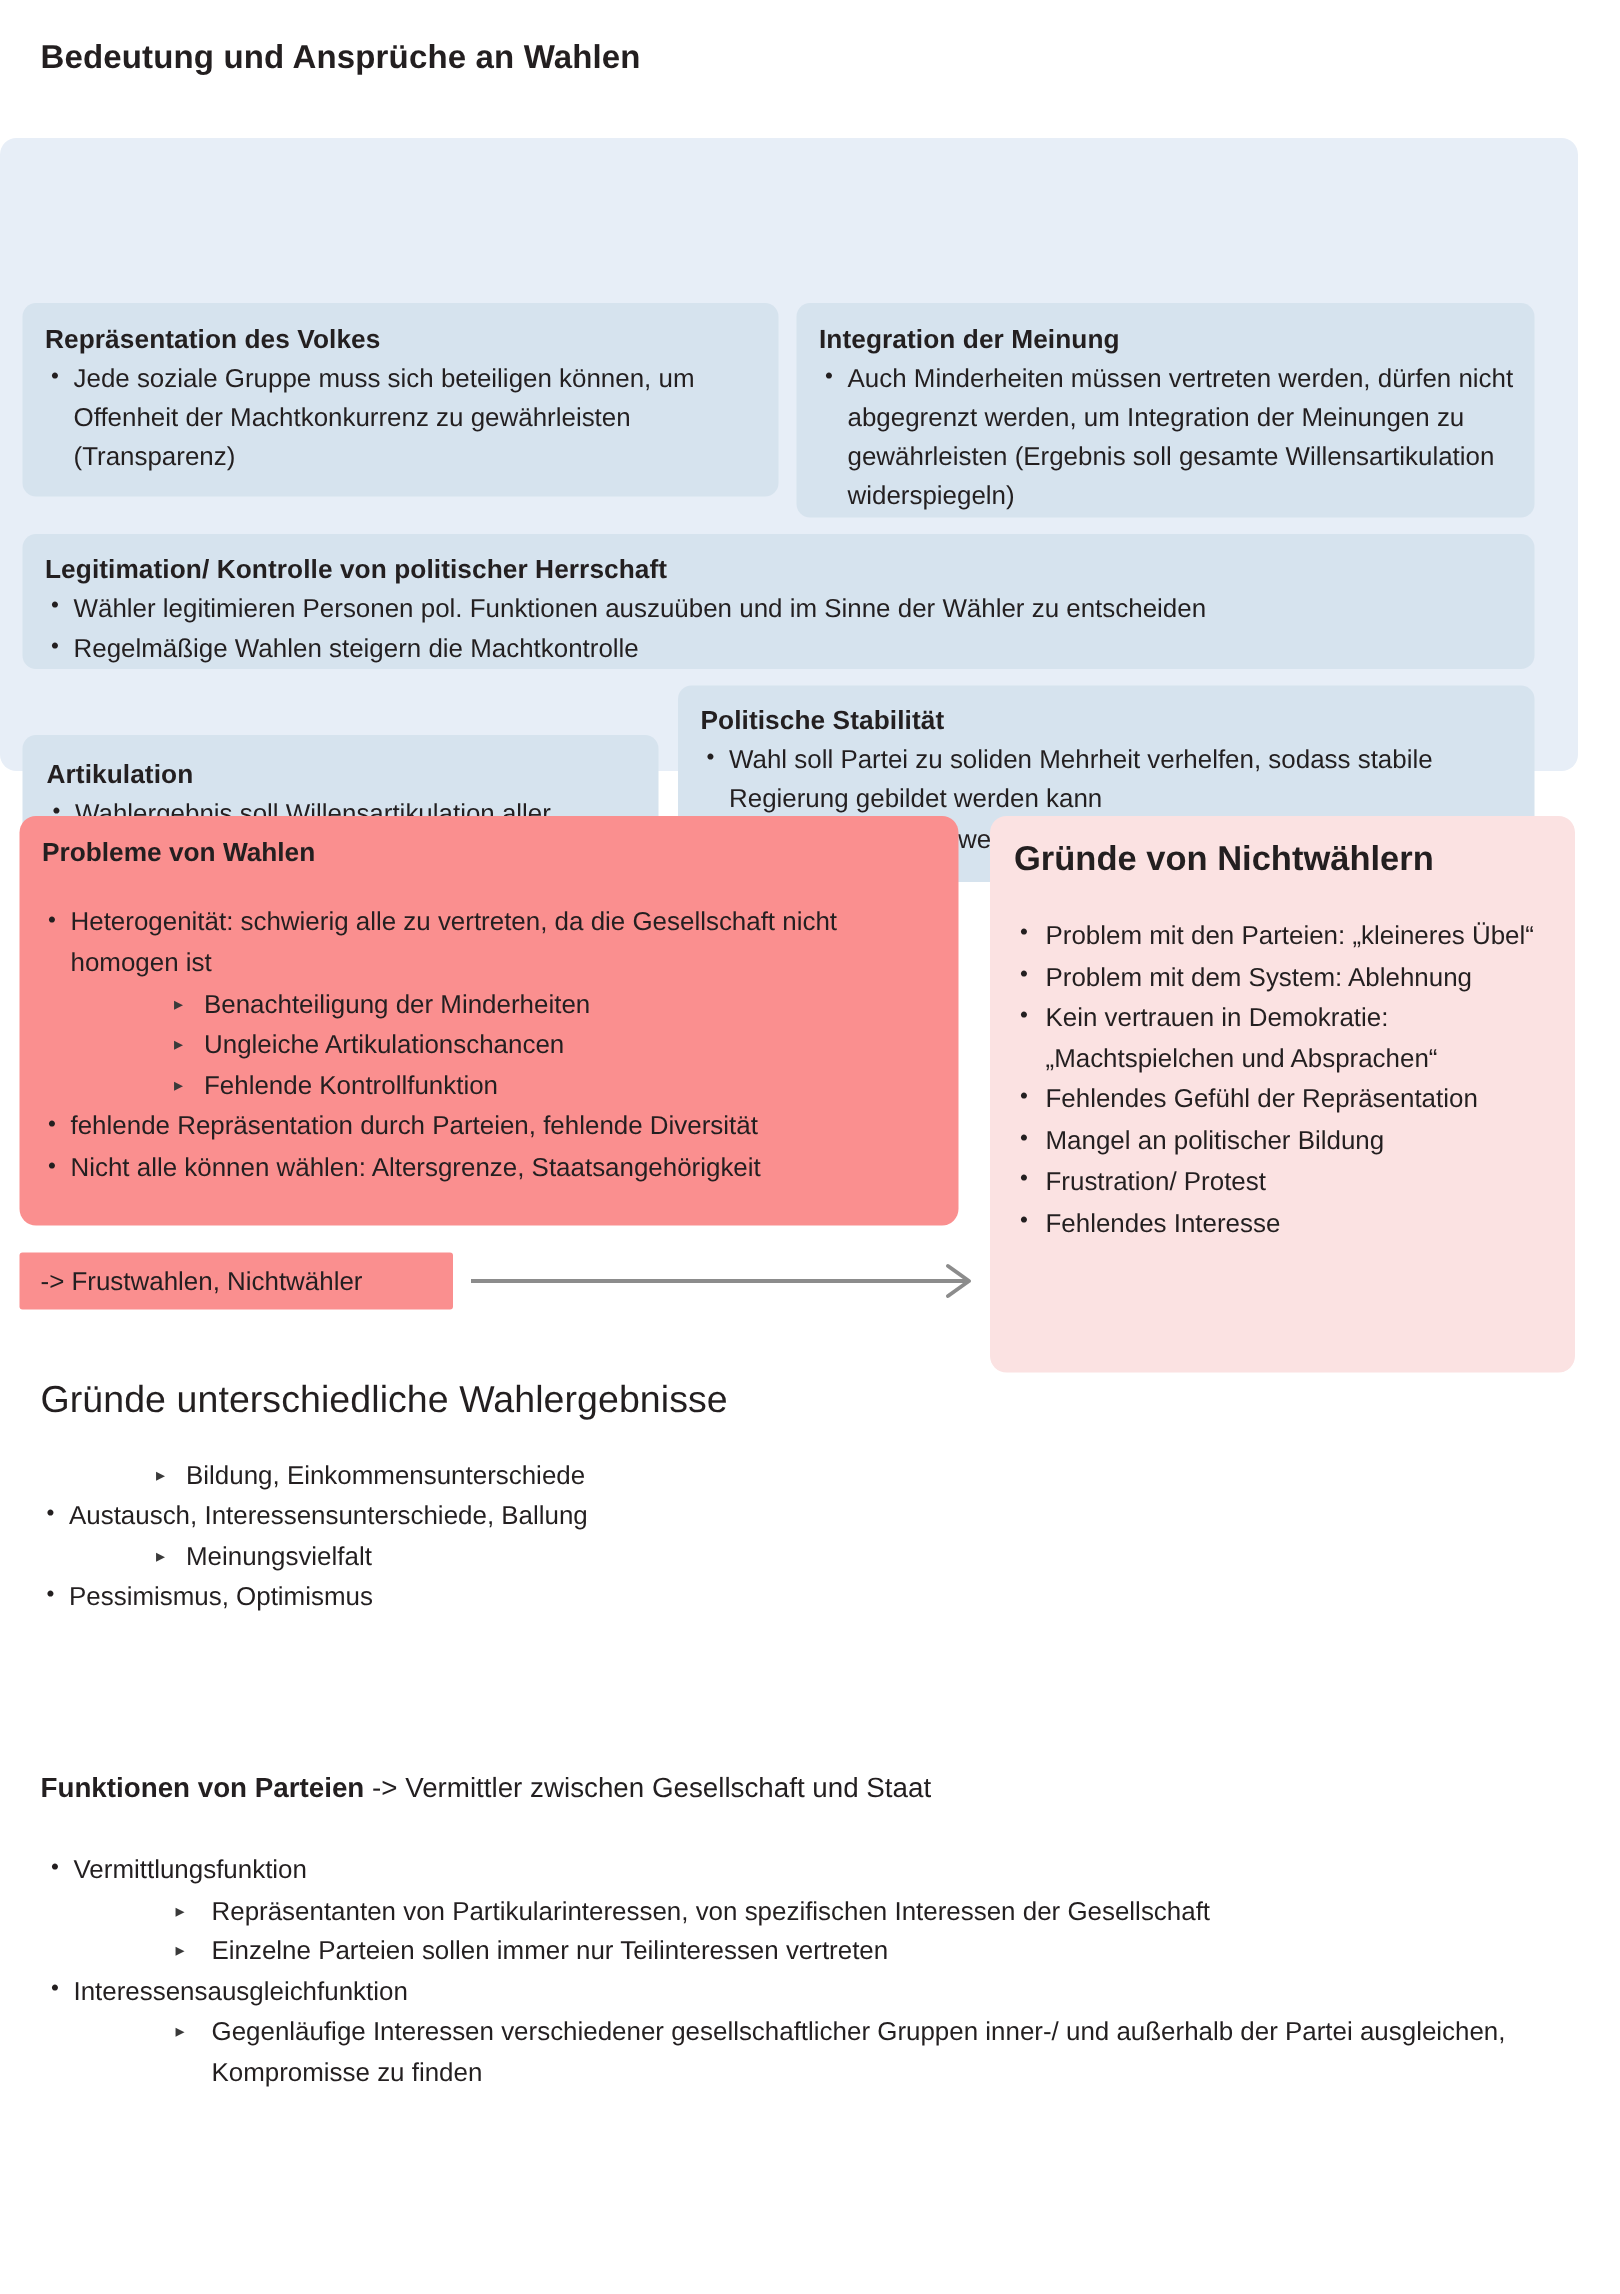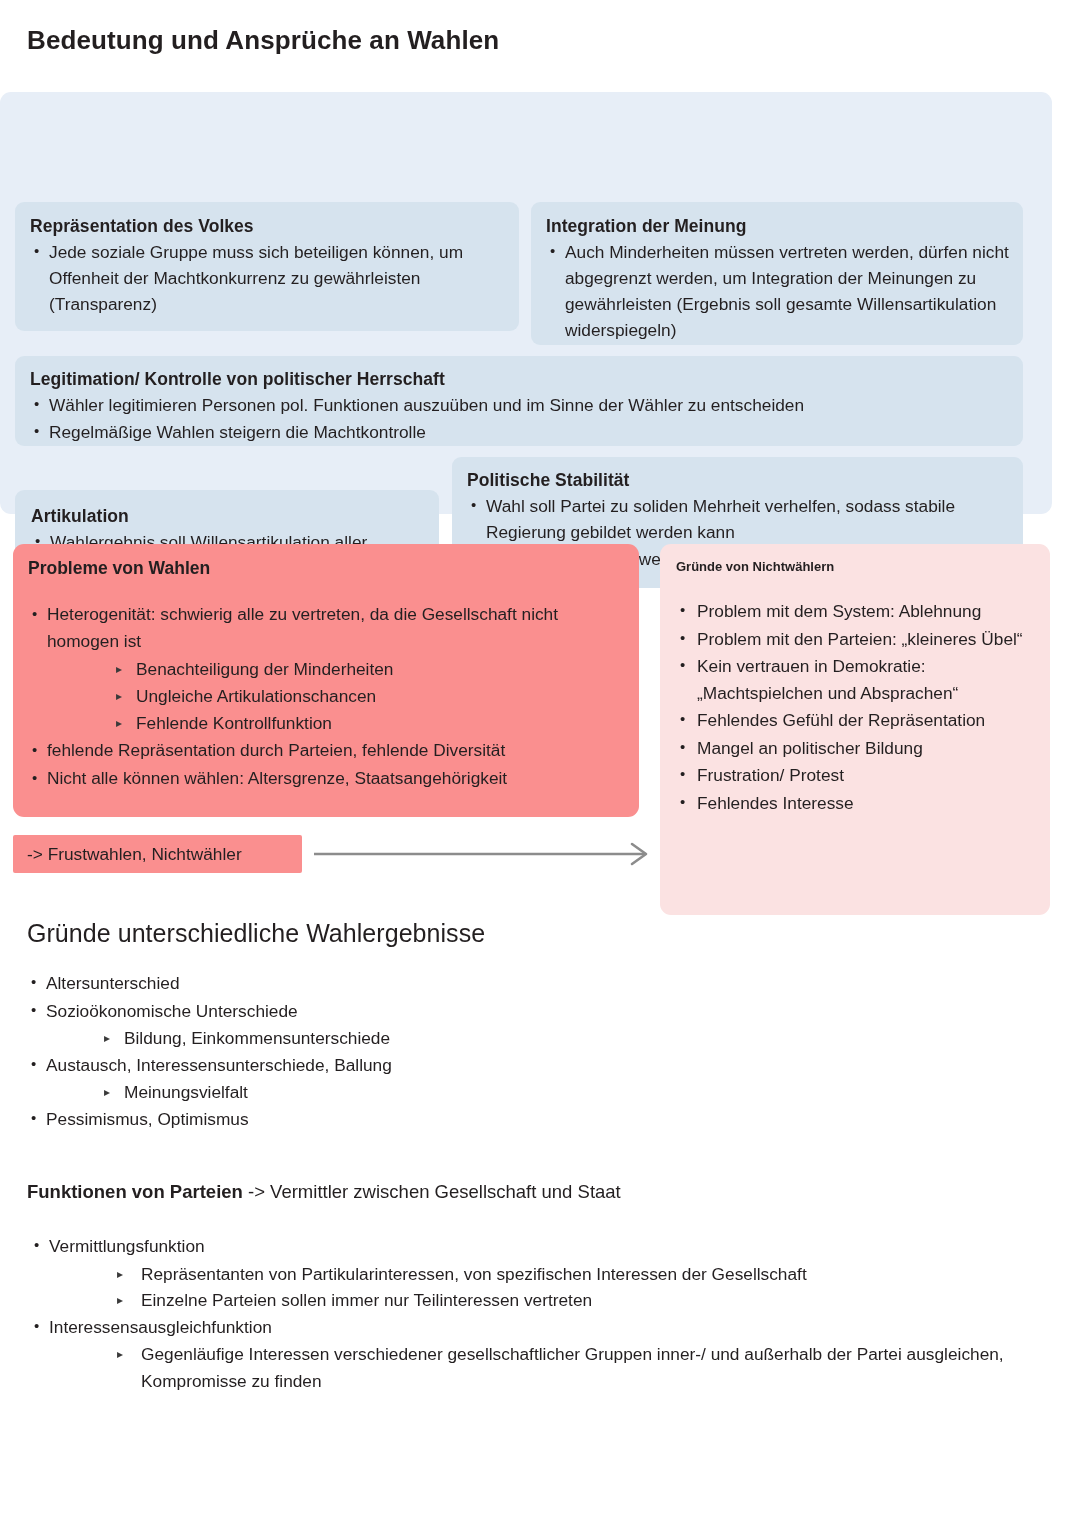--- a/index.html
+++ b/index.html
@@ -57,21 +57,21 @@
     top: 0px;
     font-size: 12px;
     color: #3a3a3a;
   }
 
   
   .page-title {
     position: absolute;
     left: 27px;
     top: 25px;
-    font-size: 26px;
+    font-size: 22px;
     font-weight: bold;
     letter-spacing: .1px;
   }
 
   
   .blue-panel {
     position: absolute;
     left: 0px;
     top: 92px;
     width: 1052px;
@@ -143,21 +143,21 @@
     top: 544px;
     width: 390px;
     height: 371px;
     background: #fbe2e2;
     border-radius: 11px;
     padding: 15px 14px 0 16px;
     box-sizing: border-box;
   }
   .pink-card h3 {
     margin: 0 0 24px 0;
-    font-size: 13px;
+    font-size: 23px;
     font-weight: bold;
   }
   .pink-card ul.list { font-size: 17.3px; line-height: 26.5px; }
   .pink-card ul.list > li { padding-left: 21px; }
 
   
   .pill {
     position: absolute;
     left: 13px;
     top: 835px;
@@ -267,44 +267,40 @@
     </ul>
     <ul class="list">
       <li>fehlende Repräsentation durch Parteien, fehlende Diversität</li>
       <li>Nicht alle können wählen: Altersgrenze, Staatsangehörigkeit</li>
     </ul>
   </div>
 
   <div class="pink-card">
     <h3>Gründe von Nichtwählern</h3>
     <ul class="list">
+      <li>Problem mit den Parteien: „kleineres Übel“</li>
       <li>Problem mit dem System: Ablehnung</li>
-      <li>Problem mit den Parteien: „kleineres Übel“</li>
       <li>Kein vertrauen in Demokratie: „Machtspielchen und Absprachen“</li>
       <li>Fehlendes Gefühl der Repräsentation</li>
       <li>Mangel an politischer Bildung</li>
       <li>Frustration/ Protest</li>
       <li>Fehlendes Interesse</li>
     </ul>
   </div>
 
   <div class="pill">-&gt; Frustwahlen, Nichtwähler</div>
 
   <svg class="arrow" viewBox="0 0 344 32">
     <line x1="2" y1="16" x2="332" y2="16" stroke="#8c8c8c" stroke-width="2.6"></line>
     <polyline points="320,6 334,16 320,26" fill="none" stroke="#8c8c8c" stroke-width="2.6" stroke-linecap="round" stroke-linejoin="round"></polyline>
   </svg>
 
   <div class="section-heading" id="heading-wahlergebnisse">Gründe unterschiedliche Wahlergebnisse</div>
 
   <div class="plain-block" id="block-wahlergebnisse">
-    <ul class="list">
-      <li>Altersunterschied</li>
-      <li>Sozioökonomische Unterschiede</li>
-    </ul>
     <ul class="sub indent-1">
       <li>Bildung, Einkommensunterschiede</li>
     </ul>
     <ul class="list">
       <li>Austausch, Interessensunterschiede, Ballung</li>
     </ul>
     <ul class="sub indent-1">
       <li>Meinungsvielfalt</li>
     </ul>
     <ul class="list">

